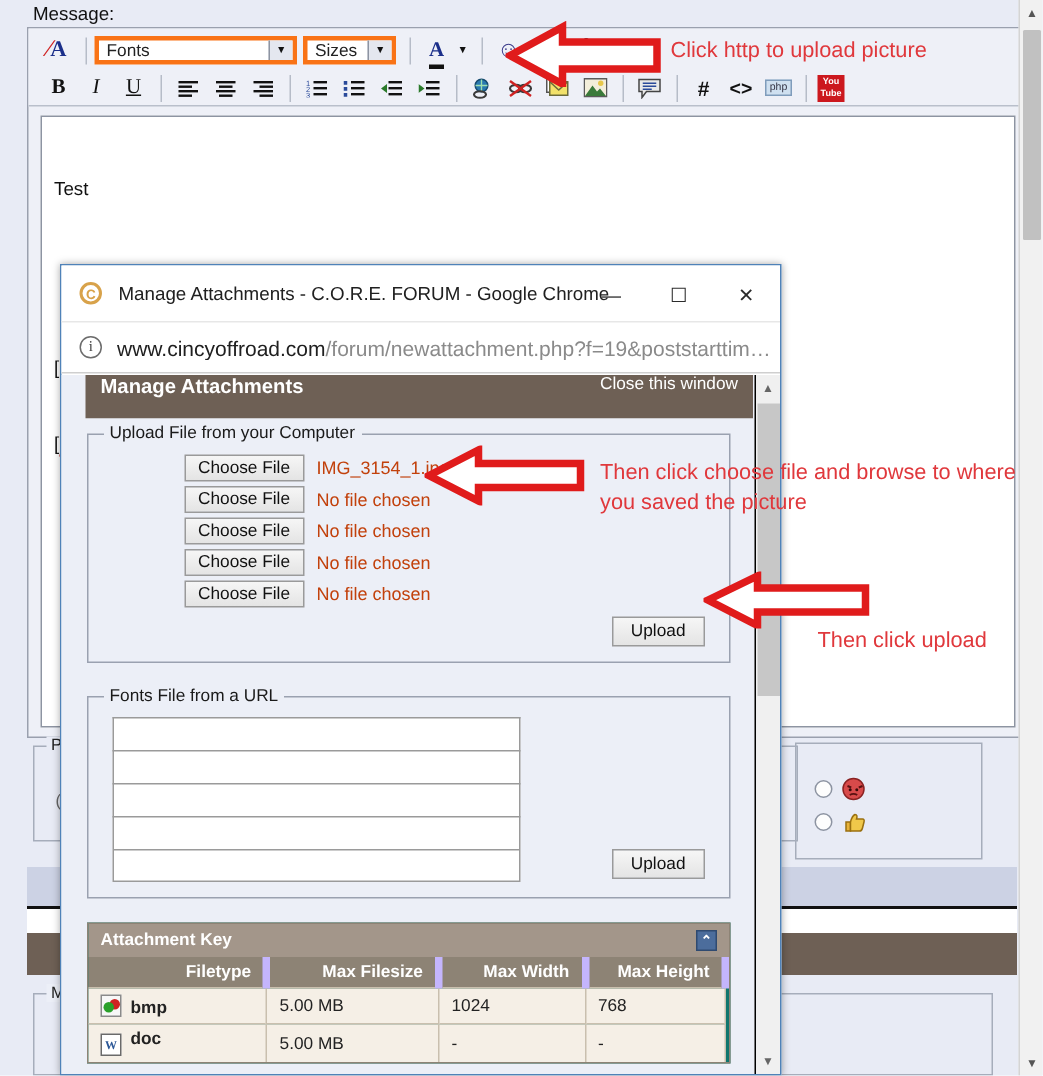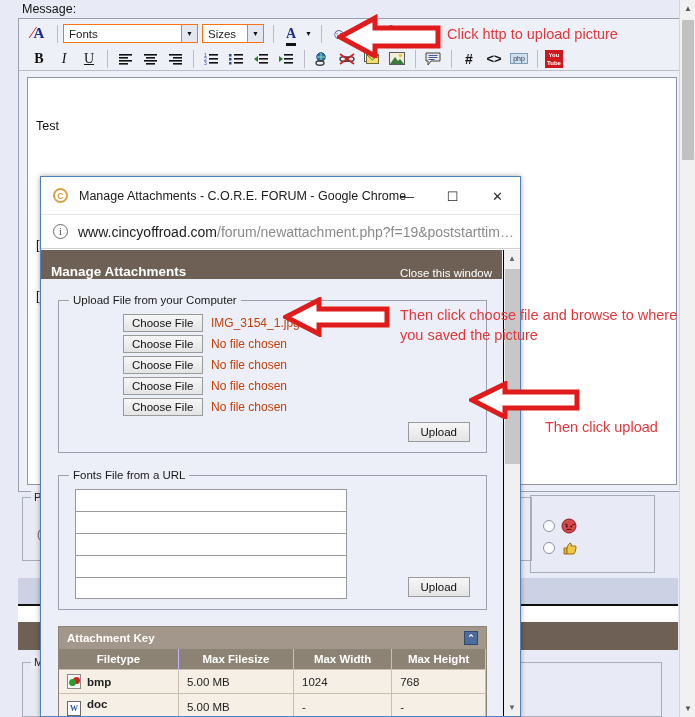--- a/index.html
+++ b/index.html
@@ -29,21 +29,21 @@
   .tb-row.r2 { top:27px; }
 
   .tb-btn {
     width:24px; height:22px; display:flex; align-items:center; justify-content:center;
     font-size:13px; color:#111; margin-right:1px; cursor:default;
     background:transparent; border:1px solid transparent;
   }
   .sep { width:1px; height:18px; background:#b6bcc8; margin:0 5px; }
 
   .sel {
-    height:19px; background:#fff; border:1px solid #f97316;
+    height:19px; background:#fff; border:3px solid #f97316;
     display:flex; align-items:center; padding-left:5px; font-size:11.5px;
     color:#222; position:relative; margin-right:4px;
   }
   .sel .arrow {
     position:absolute; right:0; top:0; bottom:0; width:16px;
     background:#e4e7ef; border-left:1px solid #8d94a2;
     display:flex; align-items:center; justify-content:center;
     font-size:7px; color:#111;
   }
   .sel-fonts { width:135px; }
@@ -122,40 +122,40 @@
   }
   .cw-url { font-size:14px; color:#202020; white-space:nowrap; overflow:hidden; }
   .cw-url .dim { color:#8a8a8a; }
 
   
   .cw-body {
     position:absolute; left:0; right:0; top:73px; bottom:0;
     background:#eceff7; overflow:hidden;
   }
   .pp-head {
-    position:absolute; left:0; right:18px; top:0; height:29px;
-    background:#6e6055; display:flex; align-items:flex-end; padding:0 10px;
+    position:absolute; left:16px; right:18px; top:0; height:29px;
+    background:#6e6055; display:flex; align-items:flex-start; padding:0 10px;
     justify-content:space-between;
   }
   .pp-head-title { color:#fff; font-size:13.5px; font-weight:bold; }
   .pp-head-close { color:#fff; font-size:11.5px; }
 
   .pp-scroll {
     position:absolute; right:0; top:0; bottom:0; width:17px;
     background:#f0f0f0; border-left:1px solid #000;
   }
   .pp-scroll .thumb { position:absolute; left:1px; top:19px; width:15px; height:195px; background:#c7c7c7; }
   .pp-scroll .up, .pp-scroll .dn {
     position:absolute; left:0; width:16px; height:17px;
     display:flex; align-items:center; justify-content:center; font-size:8px; color:#666;
   }
   .pp-scroll .up { top:0; } .pp-scroll .dn { bottom:0; }
 
   .pp-content { position:absolute; left:2px; right:18px; top:29px; bottom:0;
-                background:#eceff7; padding:15px 15px 0 15px; overflow:hidden; }
+                background:#eceff7; padding:4px 15px 0 15px; overflow:hidden; }
 
   fieldset.fs {
     border:1px solid #9aa1b0; margin:0 0 16px 0; padding:8px 10px 10px 10px;
     position:relative; background:transparent;
   }
   fieldset.fs > legend { font-size:11.5px; color:#1a1a1a; padding:0 4px; }
 
   .file-row { display:flex; align-items:center; margin:0 0 3px 6px; }
   .btn {
     background:linear-gradient(#f6f6f6,#e4e4e4);
@@ -183,22 +183,22 @@
     background:#a3968a; color:#fff; font-size:11.5px; font-weight:bold;
     padding:4px 8px; display:flex; align-items:center; justify-content:space-between;
   }
   .ak-collapse {
     width:14px; height:14px; background:#4c6d9c; color:#fff; font-size:9px;
     display:flex; align-items:center; justify-content:center;
     border:1px solid #2f4a70;
   }
   table.ak-tbl { width:100%; border-collapse:collapse; font-size:11.5px; }
   table.ak-tbl th {
-    background:#8d8375; color:#fff; text-align:center; font-weight:bold;
-    padding:4px 8px; border-right:1px solid #c4b5fd;
+    background:#8d8375; color:#fff; text-align:right; font-weight:bold;
+    padding:4px 8px; border-right:5px solid #c4b5fd;
   }
   table.ak-tbl td {
     background:#f5efe6; color:#222; padding:4px 8px;
     border-top:1px solid #c9bfae; border-right:1px solid #c9bfae;
   }
   table.ak-tbl td:first-child { font-weight:bold; }
   .ftico {
     display:inline-block; width:14px; height:15px; vertical-align:-3px;
     margin-right:6px; position:relative;
   }

